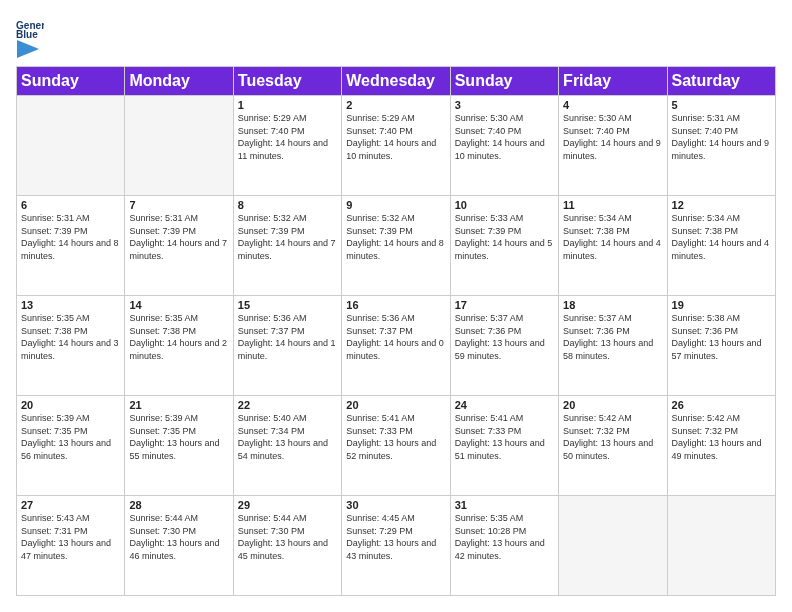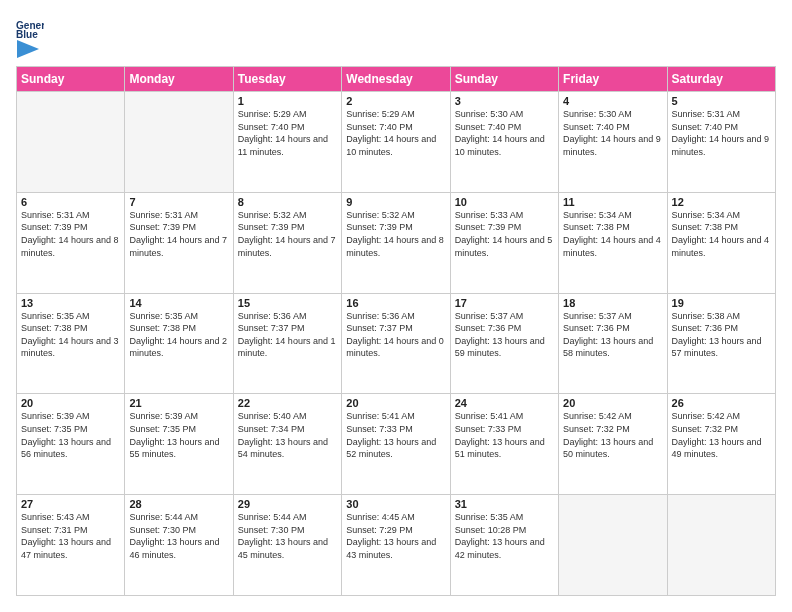--- a/index.html
+++ b/index.html
@@ -39,23 +39,23 @@
     .location-title {
       font-size: 14px;
       color: #333;
     }
     .calendar {
       width: 100%;
       border-collapse: collapse;
       flex: 1;
     }
     .calendar th {
-      background-color: #ec4899;
+      background-color: #6d28d9;
       color: #fff;
-      font-size: 12px;
+      font-size: 16px;
       font-weight: bold;
       padding: 5px 4px;
       text-align: left;
       border: 1px solid #ccc;
     }
     .calendar td {
       border: 1px solid #ccc;
       vertical-align: top;
       padding: 3px 4px;
       font-size: 9.5px;

